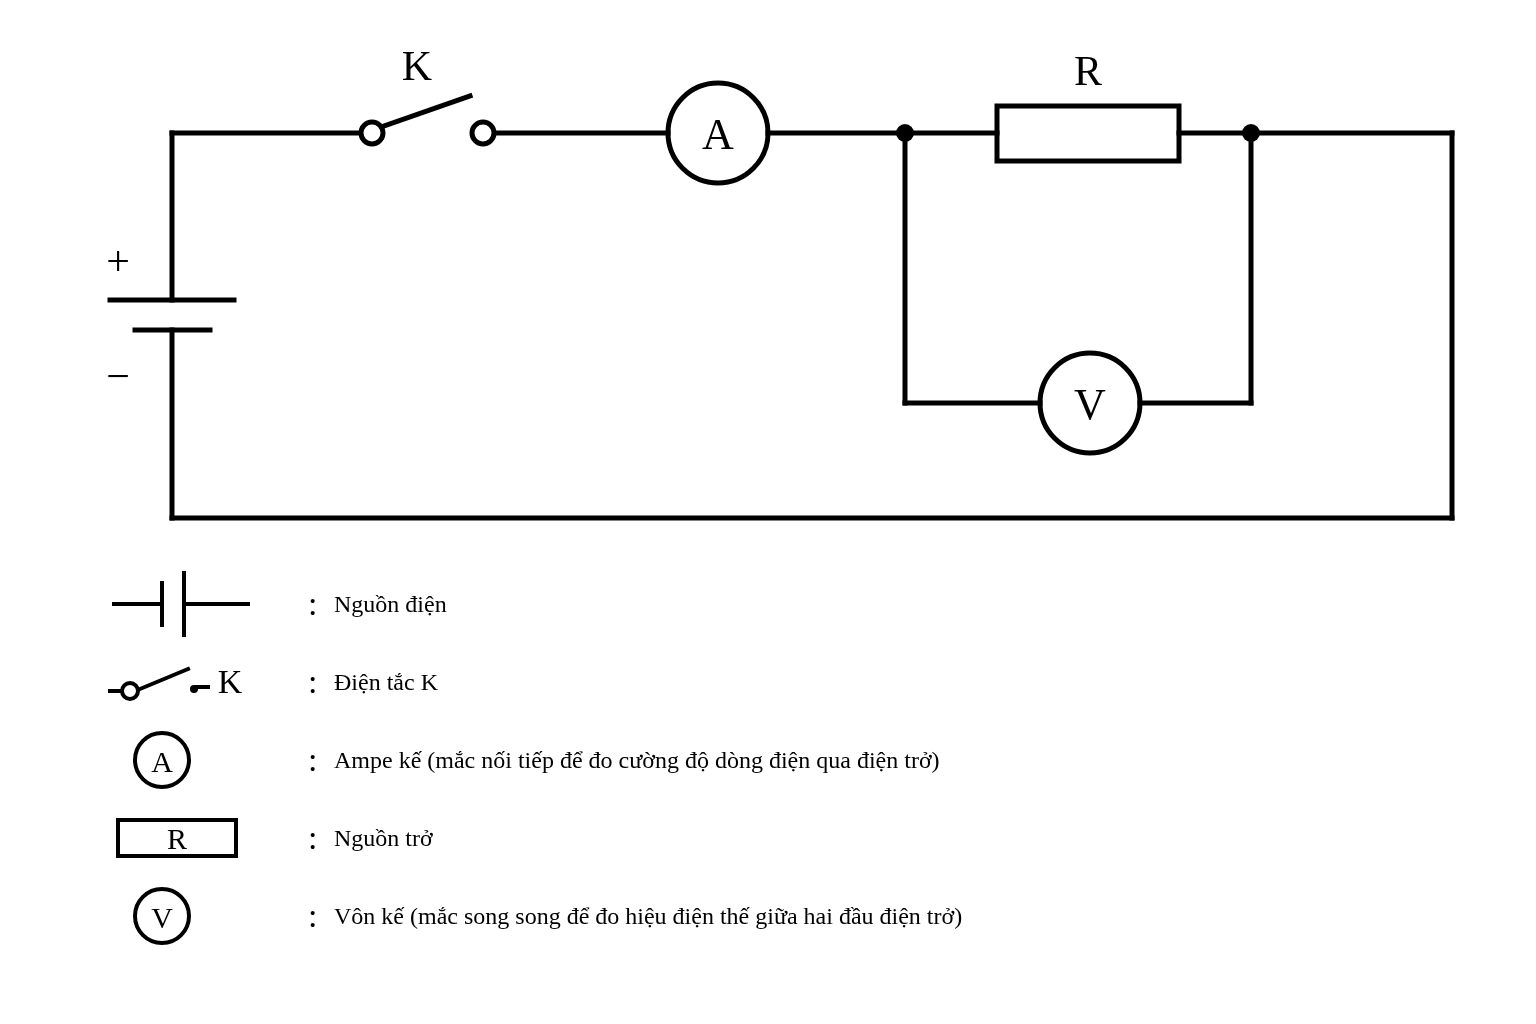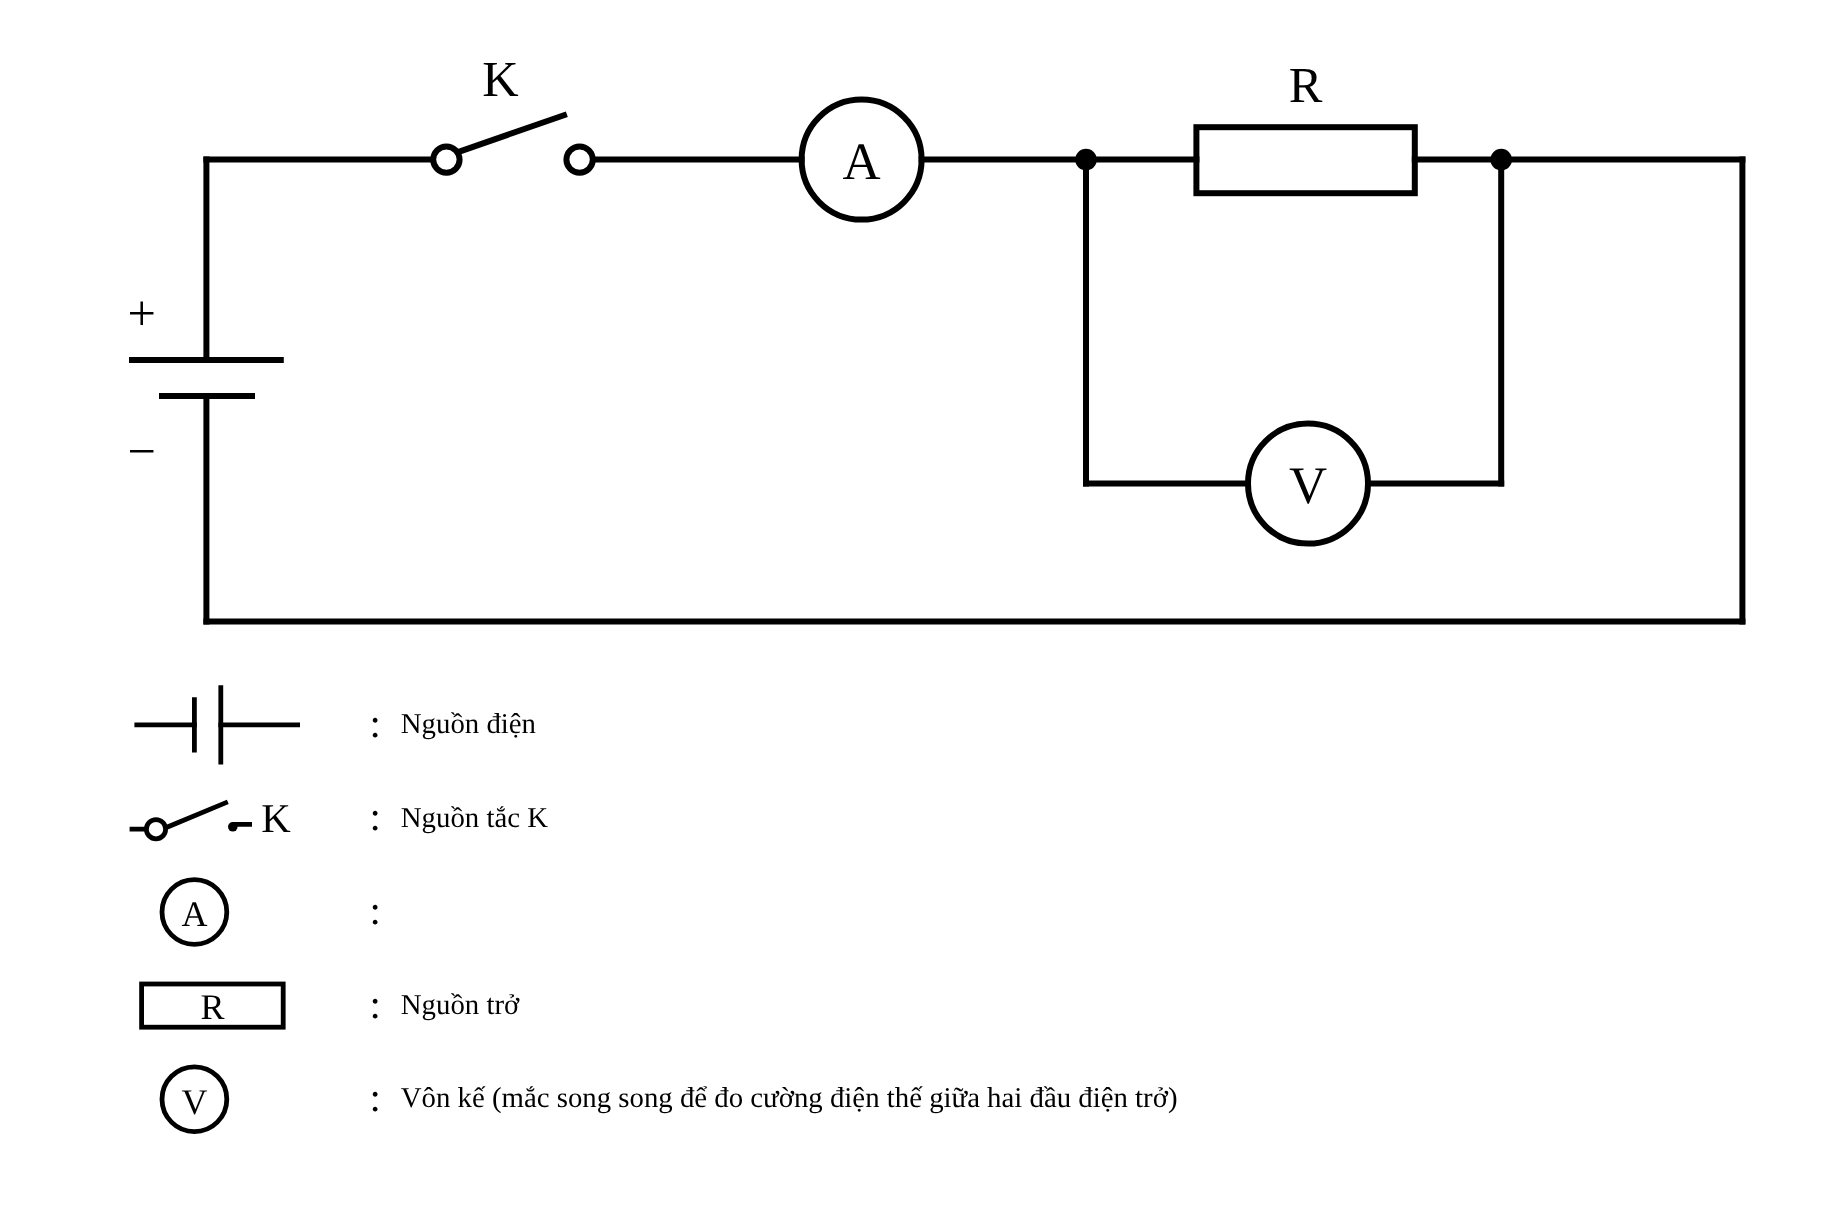--- a/index.html
+++ b/index.html
@@ -140,42 +140,43 @@
       <g stroke="#000000" stroke-width="4" fill="none" stroke-linecap="square">
         <path d="M10,48 L22,48"></path>
         <circle cx="30" cy="48" r="8" fill="#ffffff"></circle>
         <path d="M40,46 L88,26"></path>
         <path d="M96,44 L108,44"></path>
       </g>
       <circle cx="94" cy="46" r="4" fill="#000000"></circle>
       <text x="130" y="50" font-size="34" text-anchor="middle">K</text>
     </svg>
     <span class="legend-colon">:</span>
-    <span class="legend-text">Nguồn tắc K</span>
+    <span class="legend-text">Điện tắc K</span>
   </div>
 
   <div class="legend-row">
     <svg class="legend-symbol" viewBox="0 0 180 78" xmlns="http://www.w3.org/2000/svg">
       <circle cx="62" cy="39" r="27" fill="none" stroke="#000000" stroke-width="4"></circle>
       <text x="62" y="51" font-size="30" text-anchor="middle">A</text>
     </svg>
     <span class="legend-colon">:</span>
+    <span class="legend-text">Ampe kế (mắc nối tiếp để đo cường độ dòng điện qua điện trở)</span>
   </div>
 
   <div class="legend-row">
     <svg class="legend-symbol" viewBox="0 0 180 78" xmlns="http://www.w3.org/2000/svg">
       <rect x="18" y="21" width="118" height="36" fill="none" stroke="#000000" stroke-width="4"></rect>
       <text x="77" y="50" font-size="30" text-anchor="middle">R</text>
     </svg>
     <span class="legend-colon">:</span>
     <span class="legend-text">Nguồn trở</span>
   </div>
 
   <div class="legend-row">
     <svg class="legend-symbol" viewBox="0 0 180 78" xmlns="http://www.w3.org/2000/svg">
       <circle cx="62" cy="39" r="27" fill="none" stroke="#000000" stroke-width="4"></circle>
       <text x="62" y="51" font-size="30" text-anchor="middle">V</text>
     </svg>
     <span class="legend-colon">:</span>
-    <span class="legend-text">Vôn kế (mắc song song để đo cường điện thế giữa hai đầu điện trở)</span>
+    <span class="legend-text">Vôn kế (mắc song song để đo hiệu điện thế giữa hai đầu điện trở)</span>
   </div>
 
 </div>
 
 </body></html>

